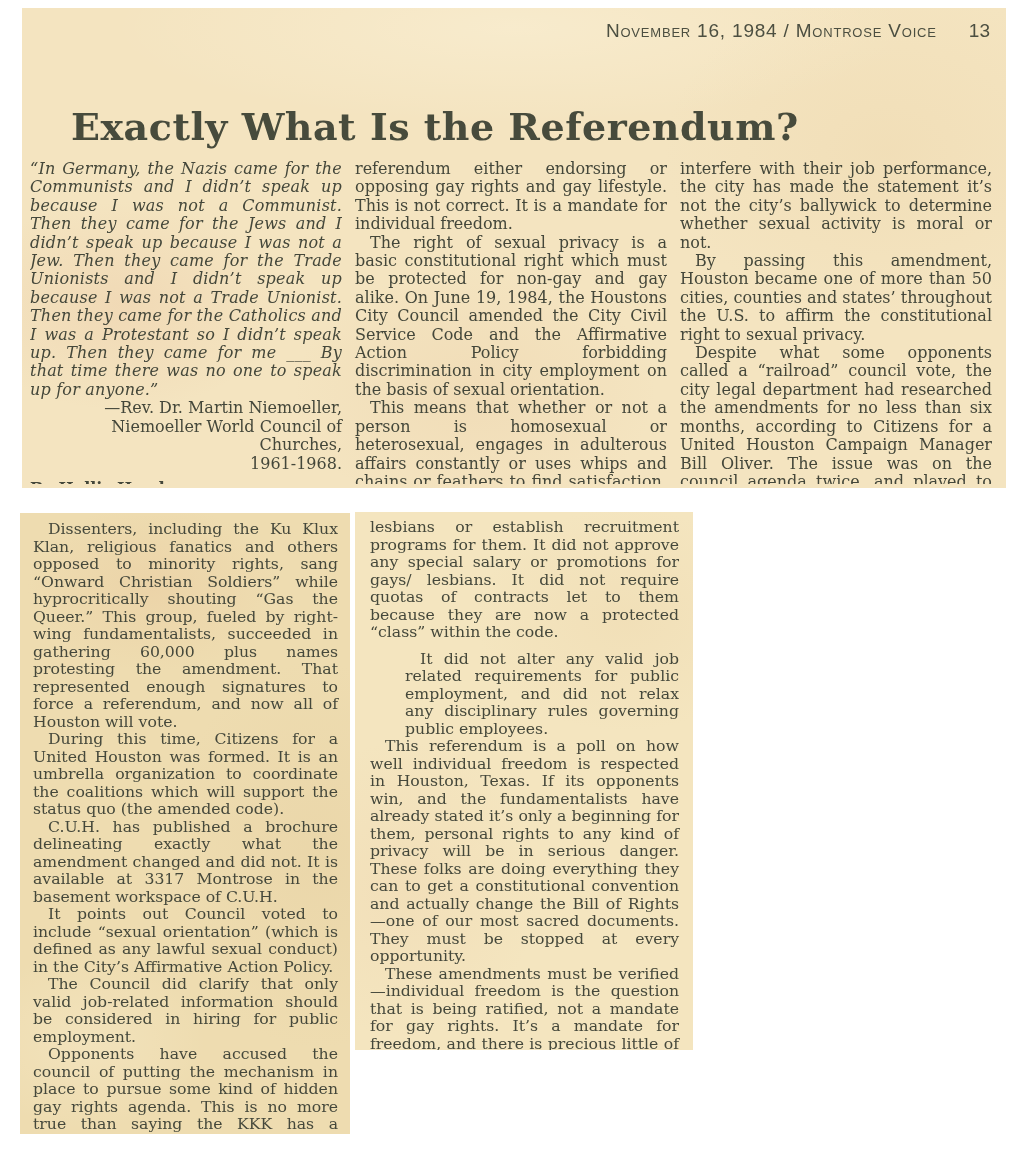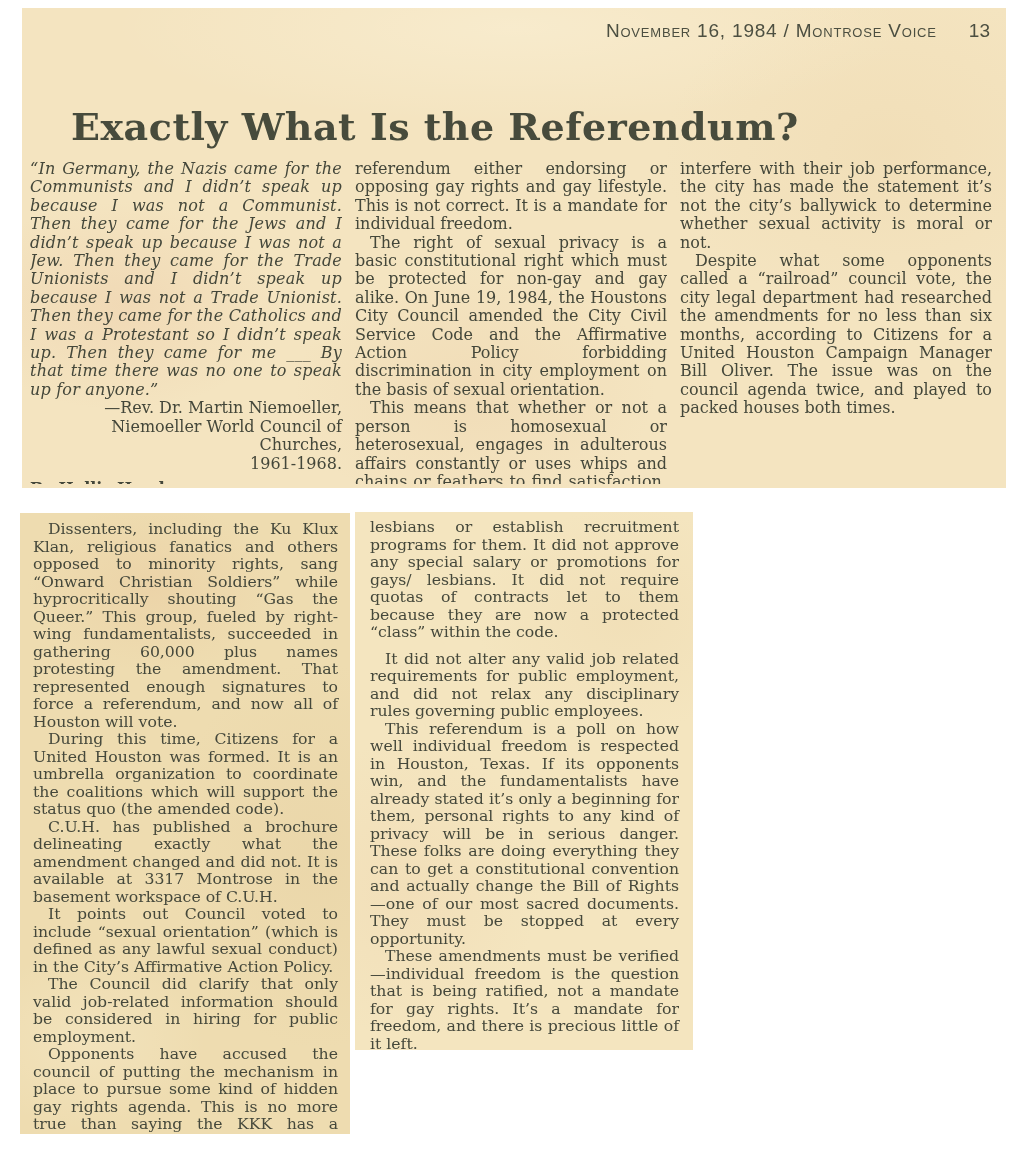--- a/index.html
+++ b/index.html
@@ -87,21 +87,21 @@
   p.ind { text-indent: 15px; }
   .quote-text { font-style: italic; letter-spacing: 0.2px; }
   .attrib-line { text-align: right; }
   .byline { font-weight: bold; margin-top: 7px; }
 
   
   .bottom-col {
     font-size: 15.7px; line-height: 17.5px;
     text-align: justify; color: #45483b;
   }
-  .space-above { margin-top: 9px; }
+  .space-above { margin-top: 9px; margin-left: 35px; }
 </style>
 </head>
 <body>
 
 <div class="page">
 
   <div class="clip clip-top">
 
     <div class="masthead-row">
       <span>November 16, 1984 / Montrose Voice</span>
@@ -123,20 +123,21 @@
       </div>
 
       <div class="top-col">
         <p>referendum either endorsing or opposing gay rights and gay lifestyle. This is not correct. It is a mandate for individual freedom.</p>
         <p class="ind">The right of sexual privacy is a basic constitutional right which must be protected for non-gay and gay alike. On June 19, 1984, the Houstons City Council amended the City Civil Service Code and the Affirmative Action Policy forbidding discrimination in city employment on the basis of sexual orientation.</p>
         <p class="ind">This means that whether or not a person is homosexual or heterosexual, engages in adulterous affairs constantly or uses whips and chains or feathers to find satisfaction, it’s none of the city’s business. As long as a person’s sexual activity does not</p>
       </div>
 
       <div class="top-col">
         <p>interfere with their job performance, the city has made the statement it’s not the city’s ballywick to determine whether sexual activity is moral or not.</p>
+        <p class="ind">By passing this amendment, Houston became one of more than 50 cities, counties and states’ throughout the U.S. to affirm the constitutional right to sexual privacy.</p>
         <p class="ind">Despite what some opponents called a “railroad” council vote, the city legal department had researched the amendments for no less than six months, according to Citizens for a United Houston Campaign Manager Bill Oliver. The issue was on the council agenda twice, and played to packed houses both times.</p>
 
       </div>
 
     </div>
   </div>
 
   <div class="clip clip-bl bottom-col">
     <p class="ind">Dissenters, including the Ku Klux Klan, religious fanatics and others opposed to minority rights, sang “Onward Christian Soldiers” while hyprocritically shouting “Gas the Queer.” This group, fueled by right-wing fundamentalists, succeeded in gathering 60,000 plus names protesting the amendment. That represented enough signatures to force a referendum, and now all of Houston will vote.</p>
     <p class="ind">During this time, Citizens for a United Houston was formed. It is an umbrella organization to coordinate the coalitions which will support the status quo (the amended code).</p>

